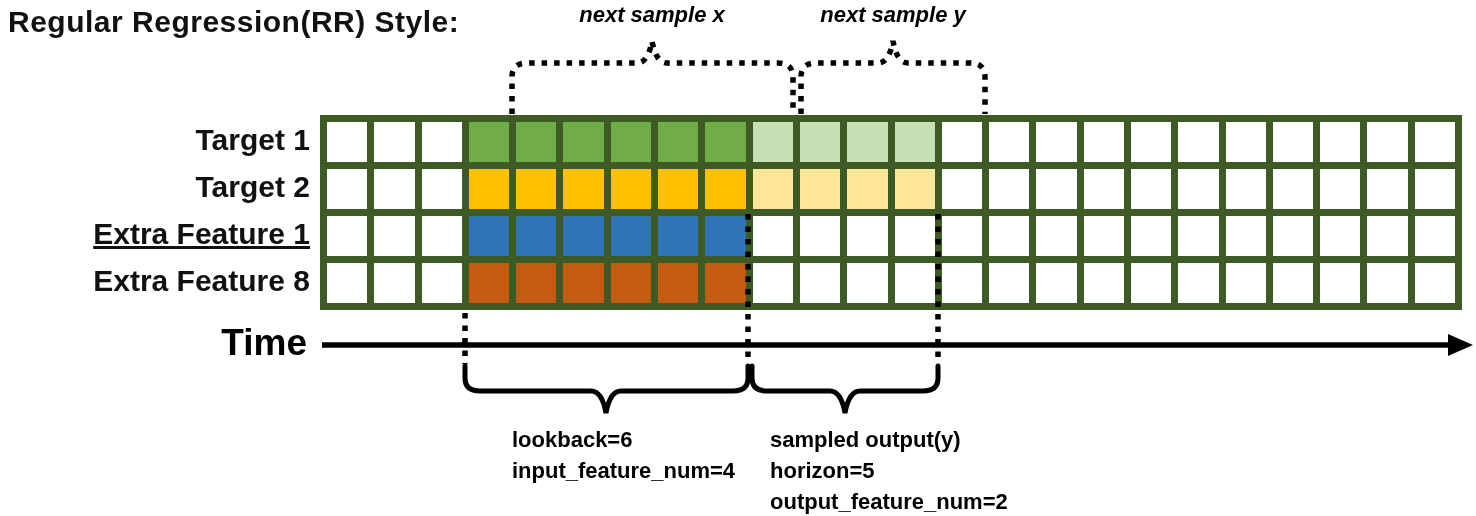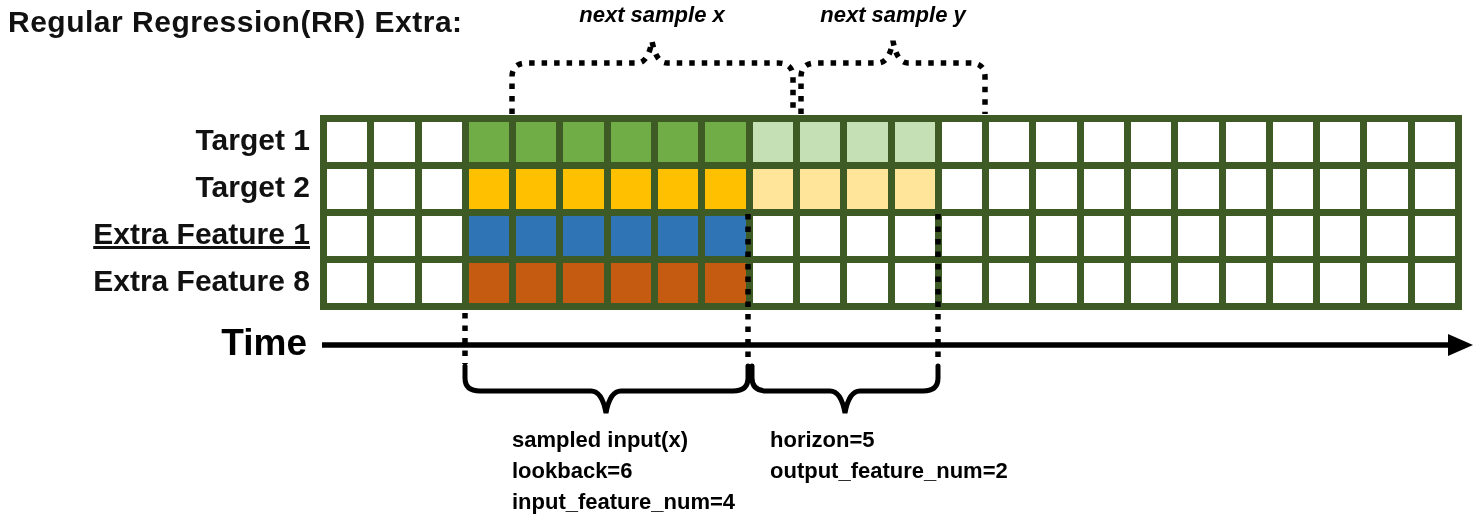--- a/index.html
+++ b/index.html
@@ -85,21 +85,21 @@
     white-space: nowrap;
   }
   .input-block  { left: 512px; }
   .output-block { left: 770px; }
 </style>
 </head>
 <body>
 
 <div class="canvas">
 
-  <div class="title">Regular Regression(RR) Extra:</div>
+  <div class="title">Regular Regression(RR) Style:</div>
 
   <div class="brace-label label-next-y">next sample y</div>
   <div class="brace-label label-next-x">next sample x</div>
 
   <div class="row-label row-label-0">Target 1</div>
   <div class="row-label row-label-1">Target 2</div>
   <div class="row-label row-label-2">Extra Feature 1</div>
   <div class="row-label row-label-3">Extra Feature 8</div>
 
   <div class="grid" id="sample-grid" style="background: rgb(62, 91, 38);">
@@ -215,23 +215,23 @@
 
     <line x1="322" y1="345" x2="1450" y2="345" stroke="#000000" stroke-width="5.5"></line>
     <polygon points="1448,334 1473,345 1448,356" fill="#000000"></polygon>
 
     <path d="M 465,366 L 465,378 Q 465,391 480,391 L 591,391 Q 602,391 606,413 Q 610,391 621,391 L 733,391 Q 748,391 748,378 L 748,366" fill="none" stroke="#000000" stroke-width="5" stroke-linecap="round"></path>
 
     <path d="M 752,366 L 752,378 Q 752,391 767,391 L 830,391 Q 841,391 845,413 Q 849,391 860,391 L 923,391 Q 938,391 938,378 L 938,366" fill="none" stroke="#000000" stroke-width="5" stroke-linecap="round"></path>
   </svg>
 
   <div class="text-block input-block">
-    <div>sampled input(x)</div>
     <div>lookback=6</div>
     <div>input_feature_num=4</div>
   </div>
 
   <div class="text-block output-block">
+    <div>sampled output(y)</div>
     <div>horizon=5</div>
     <div>output_feature_num=2</div>
   </div>
 
 </div>
 
 </body></html>

